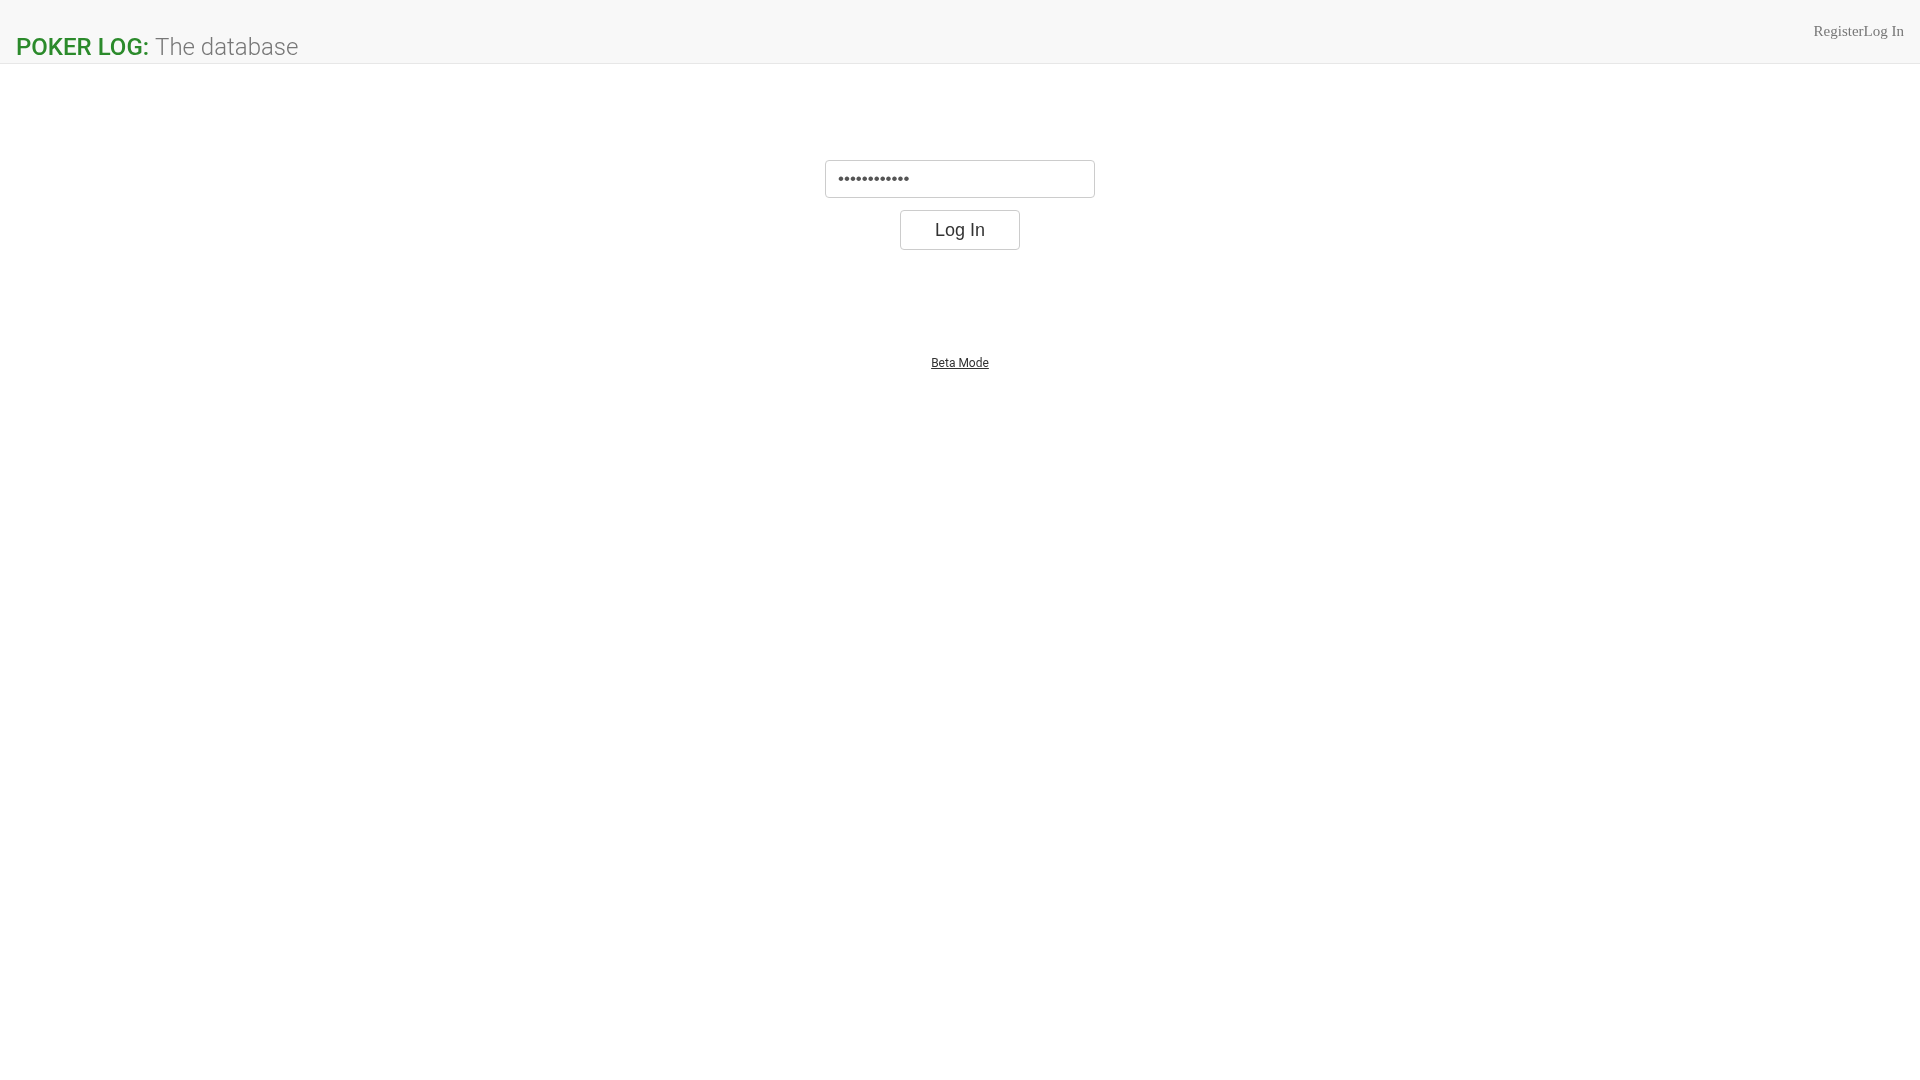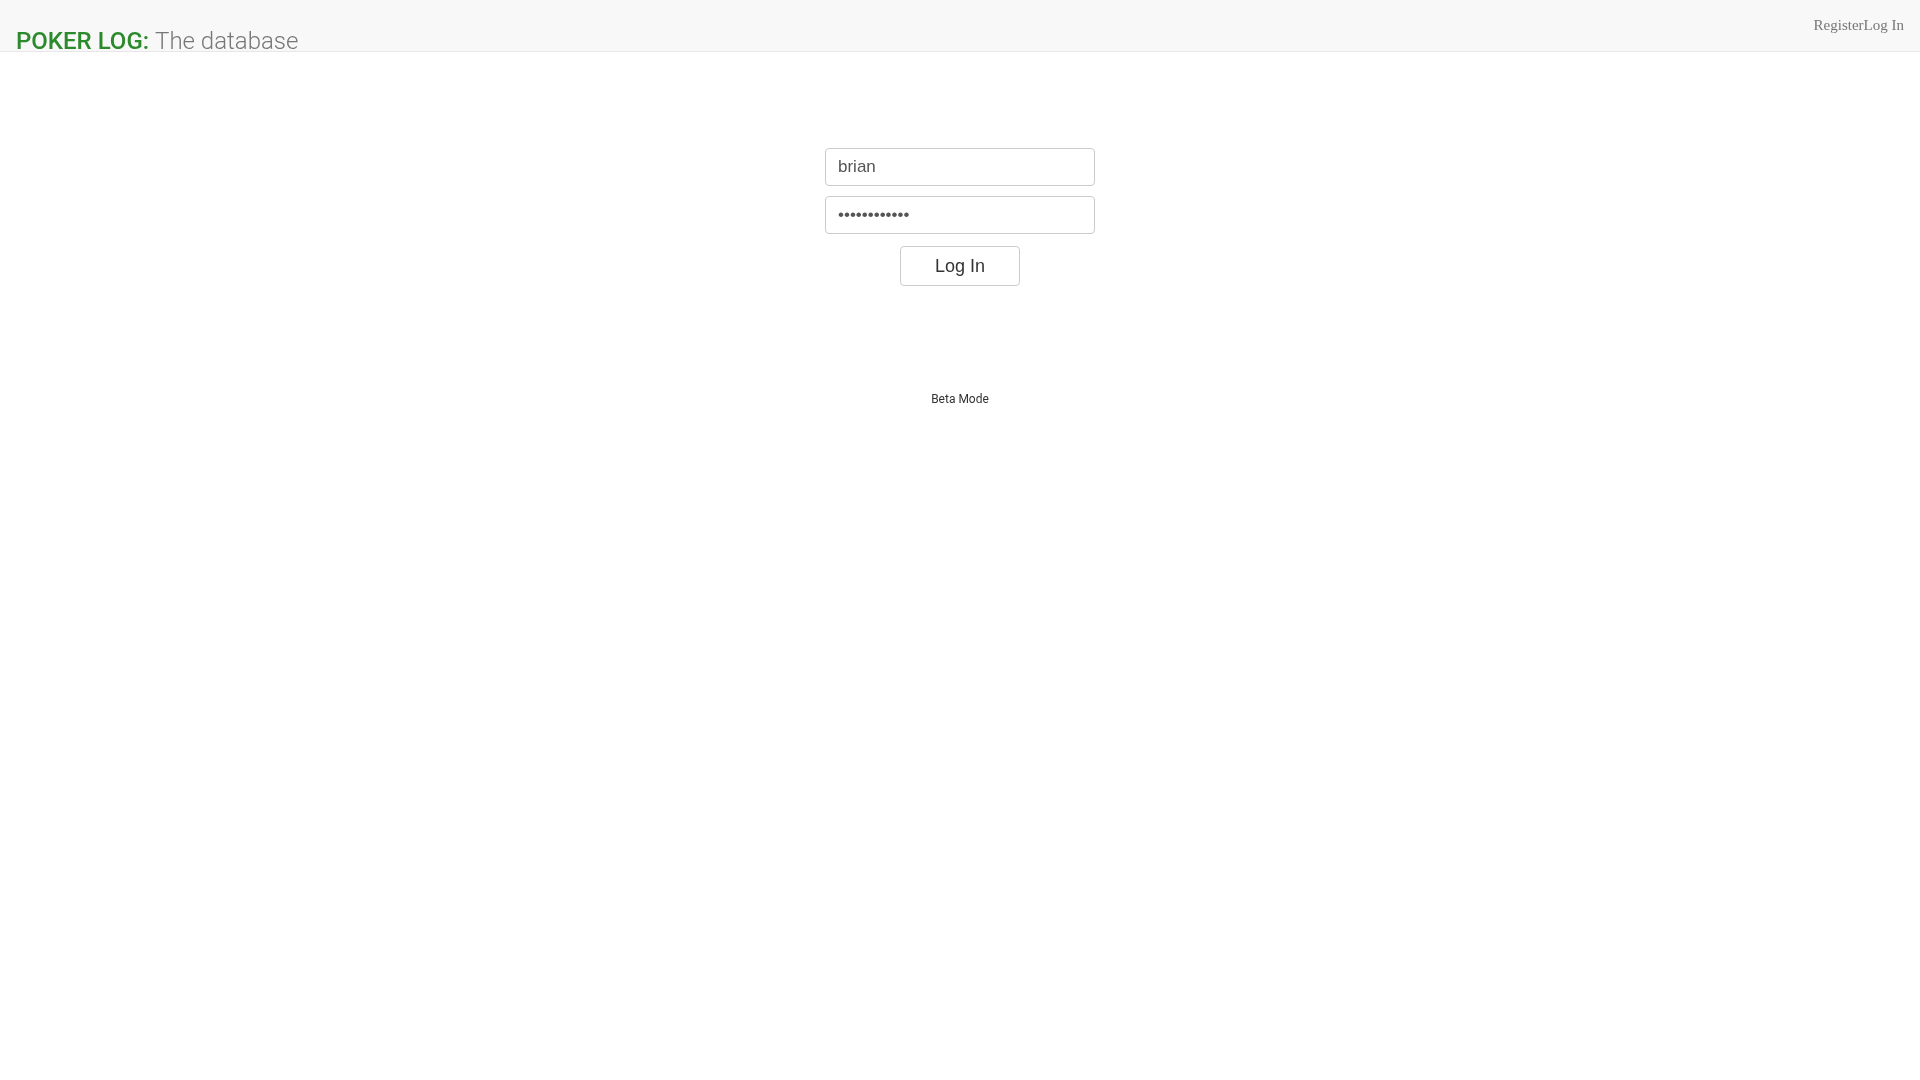--- a/index.html
+++ b/index.html
@@ -12,21 +12,21 @@
       background: #ffffff;
       color: #333;
     }
     .navbar {
       background: #f8f8f8;
       border-bottom: 1px solid #e7e7e7;
       display: flex;
       justify-content: space-between;
       align-items: center;
       padding: 0 16px;
-      height: 52px;
+      height: 64px;
     }
     .brand {
       display: flex;
       align-items: baseline;
       gap: 6px;
       font-size: 24px;
       font-weight: 400;
     }
     .brand-primary {
       color: #2b8a2b;
@@ -79,36 +79,36 @@
       background: #fff;
       border: 1px solid #ccc;
       border-radius: 4px;
       cursor: pointer;
       margin-top: 2px;
     }
     .beta-mode {
       margin-top: 106px;
       font-size: 12px;
       color: #333;
+      text-decoration: underline;
     }
   </style>
 </head>
 <body>
 
 <nav class="navbar">
   <div class="brand">
     <span class="brand-primary">POKER LOG:</span>
     <span class="brand-secondary">The database</span>
   </div>
   <div class="nav-links">
     <a class="nav-link">Register</a>
     <a class="nav-link">Log In</a>
   </div>
 </nav>
 
 <div class="login-container">
   <form class="login-form">
-    <input type="text" class="text-input" value="brian" placeholder="Username" style="">
     <input type="password" class="text-input" value="••••••••••••" placeholder="Password" style="">
     <button type="button" class="login-button">Log In</button>
   </form>
   <div class="beta-mode">Beta Mode</div>
 </div>
 
 </body></html>

